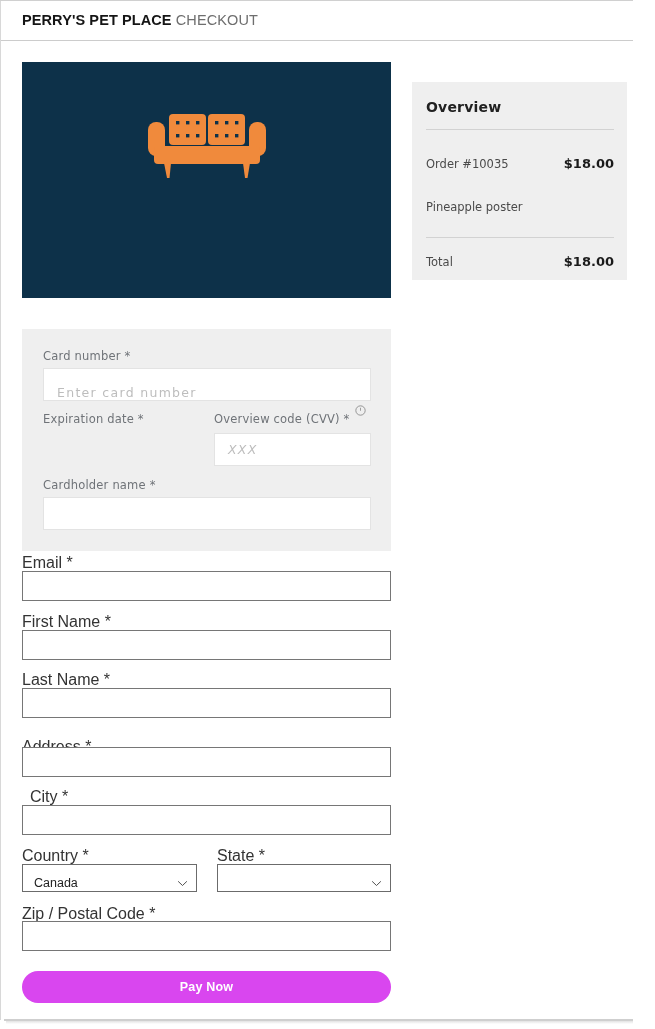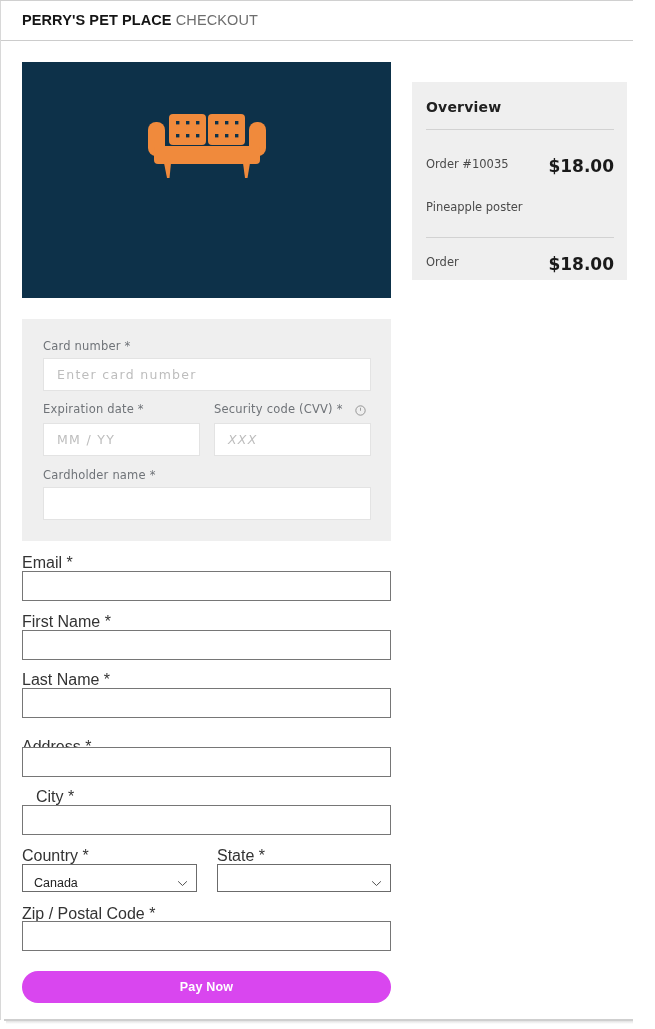--- a/index.html
+++ b/index.html
@@ -55,21 +55,21 @@
     font-size: 47px;
     font-weight: bold;
     letter-spacing: 2px;
     line-height: 1;
     transform: translateY(-48px);
     font-family: "Liberation Sans", sans-serif;
   }
 
   
   .card-panel {
-    position: absolute; left: 22px; top: 319px;
+    position: absolute; left: 22px; top: 329px;
     width: 369px; height: 222px;
     background: #efefef;
     font-family: "DejaVu Sans", sans-serif;
   }
   .cp-label {
     position: absolute;
     font-size: 11.5px; color: #6f7378; letter-spacing: .2px;
     white-space: nowrap;
   }
   .cp-input {
@@ -135,21 +135,21 @@
   }
   .ov-rule {
     position: absolute; left: 14px; width: 188px; height: 1px; background: #d2d2d2;
   }
   .ov-row-label {
     position: absolute; left: 14px;
     font-size: 11.5px; color: #4a4a4a;
   }
   .ov-row-value {
     position: absolute; right: 13px;
-    font-size: 17px; color: #1a1a1a; font-weight: bold;
+    font-size: 13px; color: #1a1a1a; font-weight: bold;
   }
 
   
   .sb-track {
     position: absolute; left: 633px; top: 0;
     width: 22px; height: 1029px;
     background: #ffffff;
   }
 </style>
 </head>
@@ -206,36 +206,33 @@
     <div class="ov-title">Overview</div>
     <div class="ov-rule" style="top:47px;"></div>
 
     <div class="ov-row-label" style="top:75px;">Order #10035</div>
     <div class="ov-row-value" style="top:74px;">$18.00</div>
 
     <div class="ov-row-label" style="top:118px;">Pineapple poster</div>
 
     <div class="ov-rule" style="top:155px;"></div>
 
-    <div class="ov-row-label" style="top:173px;">Order</div>
+    <div class="ov-row-label" style="top:173px;">Total</div>
     <div class="ov-row-value" style="top:172px;">$18.00</div>
   </div>
 
   <div class="card-panel">
     <div class="cp-label" style="left:21px; top:20px;">Card number *</div>
-    <div class="cp-input" style="left:21px; top:39px; width:328px; height:33px;">
+    <div class="cp-input" style="left:21px; top:39px; width:328px; height:33px;align-items:flex-end;">
       <span class="cp-ph">Enter card number</span>
     </div>
 
     <div class="cp-label" style="left:21px; top:83px;">Expiration date *</div>
-    <div class="cp-input" style="left:21px; top:104px; width:157px; height:33px;">
-      <span class="cp-ph">MM / YY</span>
-    </div>
-
-    <div class="cp-label" style="left:192px; top:83px;">Security code (CVV) *</div>
+
+    <div class="cp-label" style="left:192px; top:83px;">Overview code (CVV) *</div>
     <div class="cp-input" style="left:192px; top:104px; width:157px; height:33px;font-style:italic;">
       <span class="cp-ph">XXX</span>
     </div>
 
     <div class="cp-label" style="left:21px; top:149px;">Cardholder name *</div>
     <div class="cp-input" style="left:21px; top:168px; width:328px; height:33px;"></div>
   </div>
 
   <div class="cvv-info">
     <svg width="11" height="11" viewBox="0 0 12 12" xmlns="http://www.w3.org/2000/svg">
@@ -249,21 +246,21 @@
 
   <div class="field-label" style="left:22px; top:613px;">First Name *</div>
   <div class="field-input" style="left:22px; top:630px; width:369px; height:30px;"></div>
 
   <div class="field-label" style="left:22px; top:671px;">Last Name *</div>
   <div class="field-input" style="left:22px; top:688px; width:369px; height:30px;"></div>
 
   <div class="field-label" style="left:22px; top:730px;margin-top:8px;">Address *</div>
   <div class="field-input" style="left:22px; top:747px; width:369px; height:30px;"></div>
 
-  <div class="field-label" style="left:36px; top:788px;">City *</div>
+  <div class="field-label" style="left:30px; top:788px;">City *</div>
   <div class="field-input" style="left:22px; top:805px; width:369px; height:30px;"></div>
 
   <div class="field-label" style="left:22px; top:847px;">Country *</div>
   <div class="field-select" style="left:22px; top:864px; width:175px; height:28px;">
     <span class="select-value">Canada</span>
     <svg class="chev" viewBox="0 0 12 8" xmlns="http://www.w3.org/2000/svg">
       <path d="M1 1.5 L6 6.3 L11 1.5" fill="none" stroke="#4a4a4a" stroke-width="1.1"></path>
     </svg>
   </div>
 

